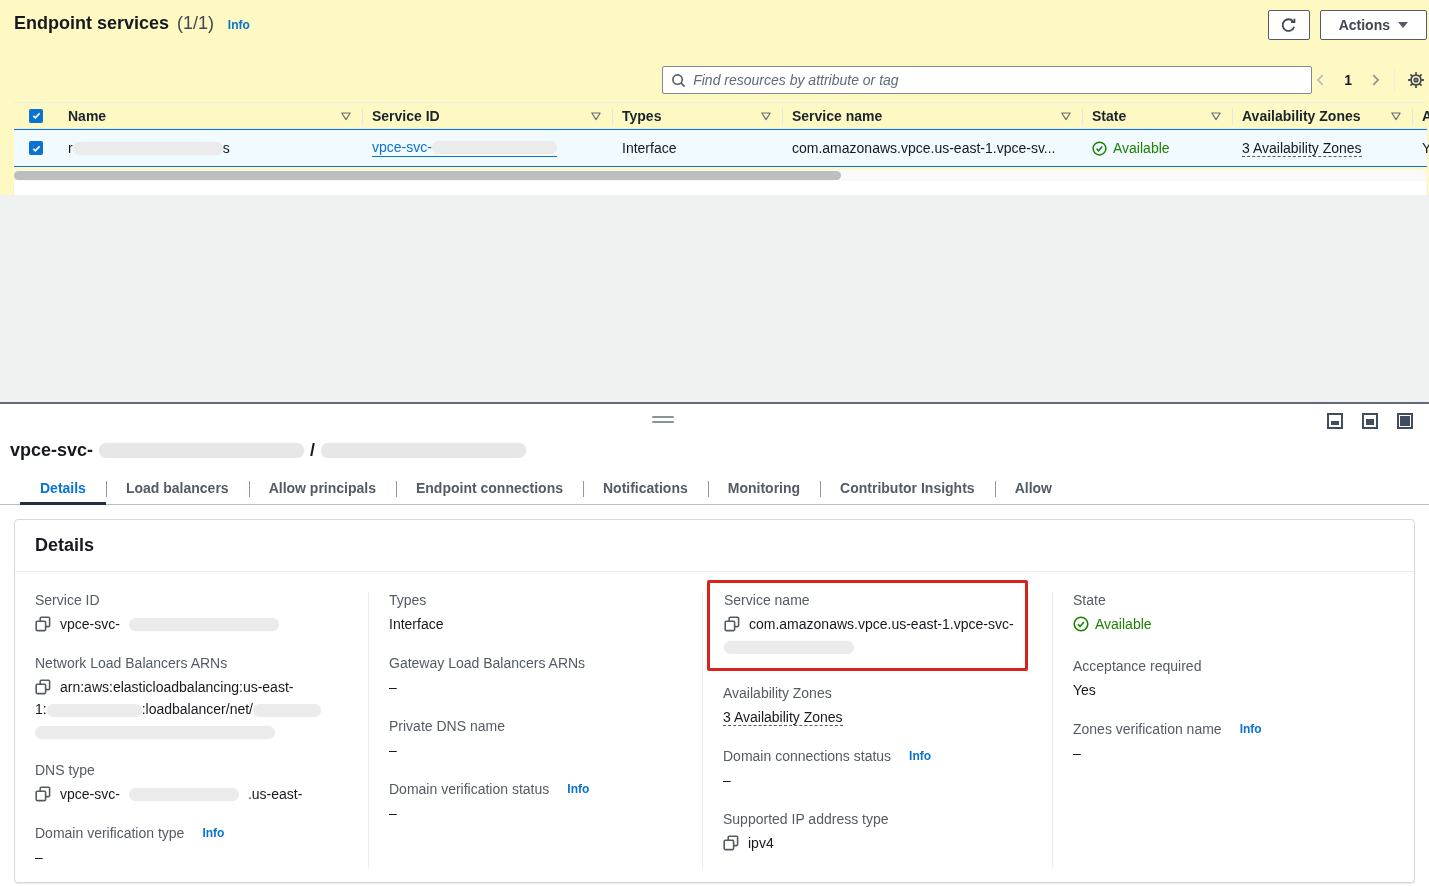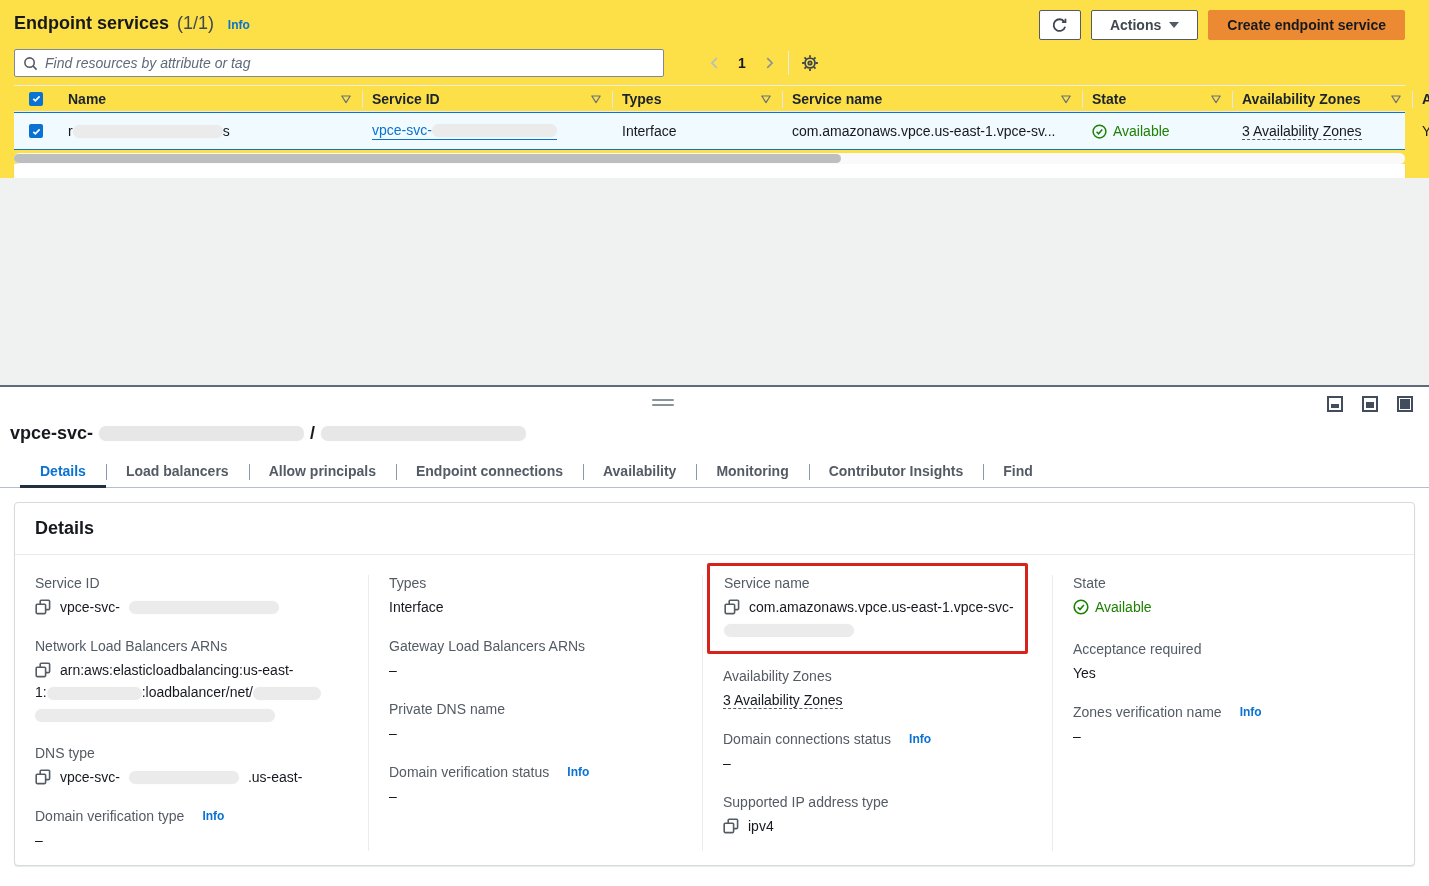--- a/index.html
+++ b/index.html
@@ -1,33 +1,33 @@
 <!DOCTYPE html>
 <html><head>
 <meta charset="utf-8">
 <style>
   * { box-sizing: border-box; margin: 0; padding: 0; }
   html,body { width:1429px; height:886px; }
   body { font-family:"Liberation Sans","DejaVu Sans",sans-serif; font-size:14px; color:#16191f; background:#fff; }
   .app { width:1429px; height:886px; overflow:hidden; position:relative; background:#fff; }
 
   
-  .list-card { background:#fde047; padding:10px 24px 0 14px; }
+  .list-card { background:#fef9c3; padding:10px 2px 0 14px; }
   .hdr-row { display:flex; justify-content:space-between; align-items:flex-start; }
   .hdr-title { padding-top:3px; }
   .h1 { font-size:18px; font-weight:700; color:#16191f; }
   .count { font-size:18px; font-weight:400; color:#414750; margin-left:4px; }
   .info-link { font-size:12px; font-weight:700; color:#0972d3; margin-left:10px; text-decoration:none; cursor:pointer; }
   .hdr-actions { display:flex; gap:10px; align-items:center; }
   .btn { height:30px; border:1px solid #545b64; background:#fff; border-radius:2px; font-weight:700; font-size:14px; color:#414750; padding:0 18px; display:flex; align-items:center; gap:8px; cursor:pointer; font-family:inherit; }
   .btn-icon { width:42px; justify-content:center; padding:0; }
   .btn-primary { background:#ec8a33; border-color:#ec8a33; color:#16191f; }
   .caret-down { width:0; height:0; border-left:5px solid transparent; border-right:5px solid transparent; border-top:6px solid #545b64; display:inline-block; }
 
-  .filter-row { display:flex; justify-content:flex-start; align-items:center; margin-top:9px;gap:42px; }
+  .filter-row { display:flex; justify-content:flex-end; align-items:center; margin-top:26px; }
   .search { width:650px; height:28px; border:1px solid #7d8998; border-radius:2px; display:flex; align-items:center; padding:0 8px; gap:7px; background:#fff; }
   .search input { border:none; outline:none; flex:1; font-style:italic; font-size:14px; color:#414750; font-family:inherit; background:transparent; }
   .search input::placeholder { color:#5f6b7a; font-style:italic; }
   .paging { display:flex; align-items:center; gap:10px; }
   .page-btn { background:none; border:none; cursor:pointer; display:flex; align-items:center; padding:2px; }
   .page-num { font-weight:700; color:#16191f; padding:0 4px; }
   .vdiv { width:1px; height:24px; background:#eaeded; }
   .icon-btn { background:none; border:none; cursor:pointer; display:flex; align-items:center; padding:2px; }
 
   
@@ -110,21 +110,20 @@
             <svg width="17" height="17" viewBox="0 0 16 16" fill="none" stroke="#414750" stroke-width="1.7">
               <path d="M13.3 9.2A5.5 5.5 0 1 1 12.5 4.4"></path>
               <path d="M13.6 1.6v3.2h-3.2"></path>
             </svg>
           </span>
         </button>
         <button class="btn">
           <span>Actions</span>
           <span class="caret-down"></span>
         </button>
-        <button class="btn btn-primary">Create endpoint service</button>
       </div>
     </div>
 
     <div class="filter-row">
       <div class="search">
         <span style="display:inline-flex">
           <svg width="15" height="15" viewBox="0 0 16 16" fill="none" stroke="#545b64" stroke-width="1.7">
             <circle cx="7" cy="7" r="5"></circle>
               <path d="M10.8 10.8L14.5 14.5"></path>
           </svg>
@@ -289,24 +288,24 @@
       <span class="redacted lg w205"></span>
       <span>/</span>
       <span class="redacted lg w205"></span>
     </h2>
 
     <nav class="tabs">
       <div class="tab active">Details</div>
       <div class="tab">Load balancers</div>
       <div class="tab">Allow principals</div>
       <div class="tab">Endpoint connections</div>
-      <div class="tab">Availability</div>
+      <div class="tab">Notifications</div>
       <div class="tab">Monitoring</div>
       <div class="tab">Contributor Insights</div>
-      <div class="tab">Find</div>
+      <div class="tab">Allow</div>
     </nav>
 
     <div class="card">
       <div class="card-hd">Details</div>
       <div class="card-body">
 
         <div class="col col1">
           <div class="field">
             <div class="flabel">Service ID</div>
             <div class="fval val-line">

